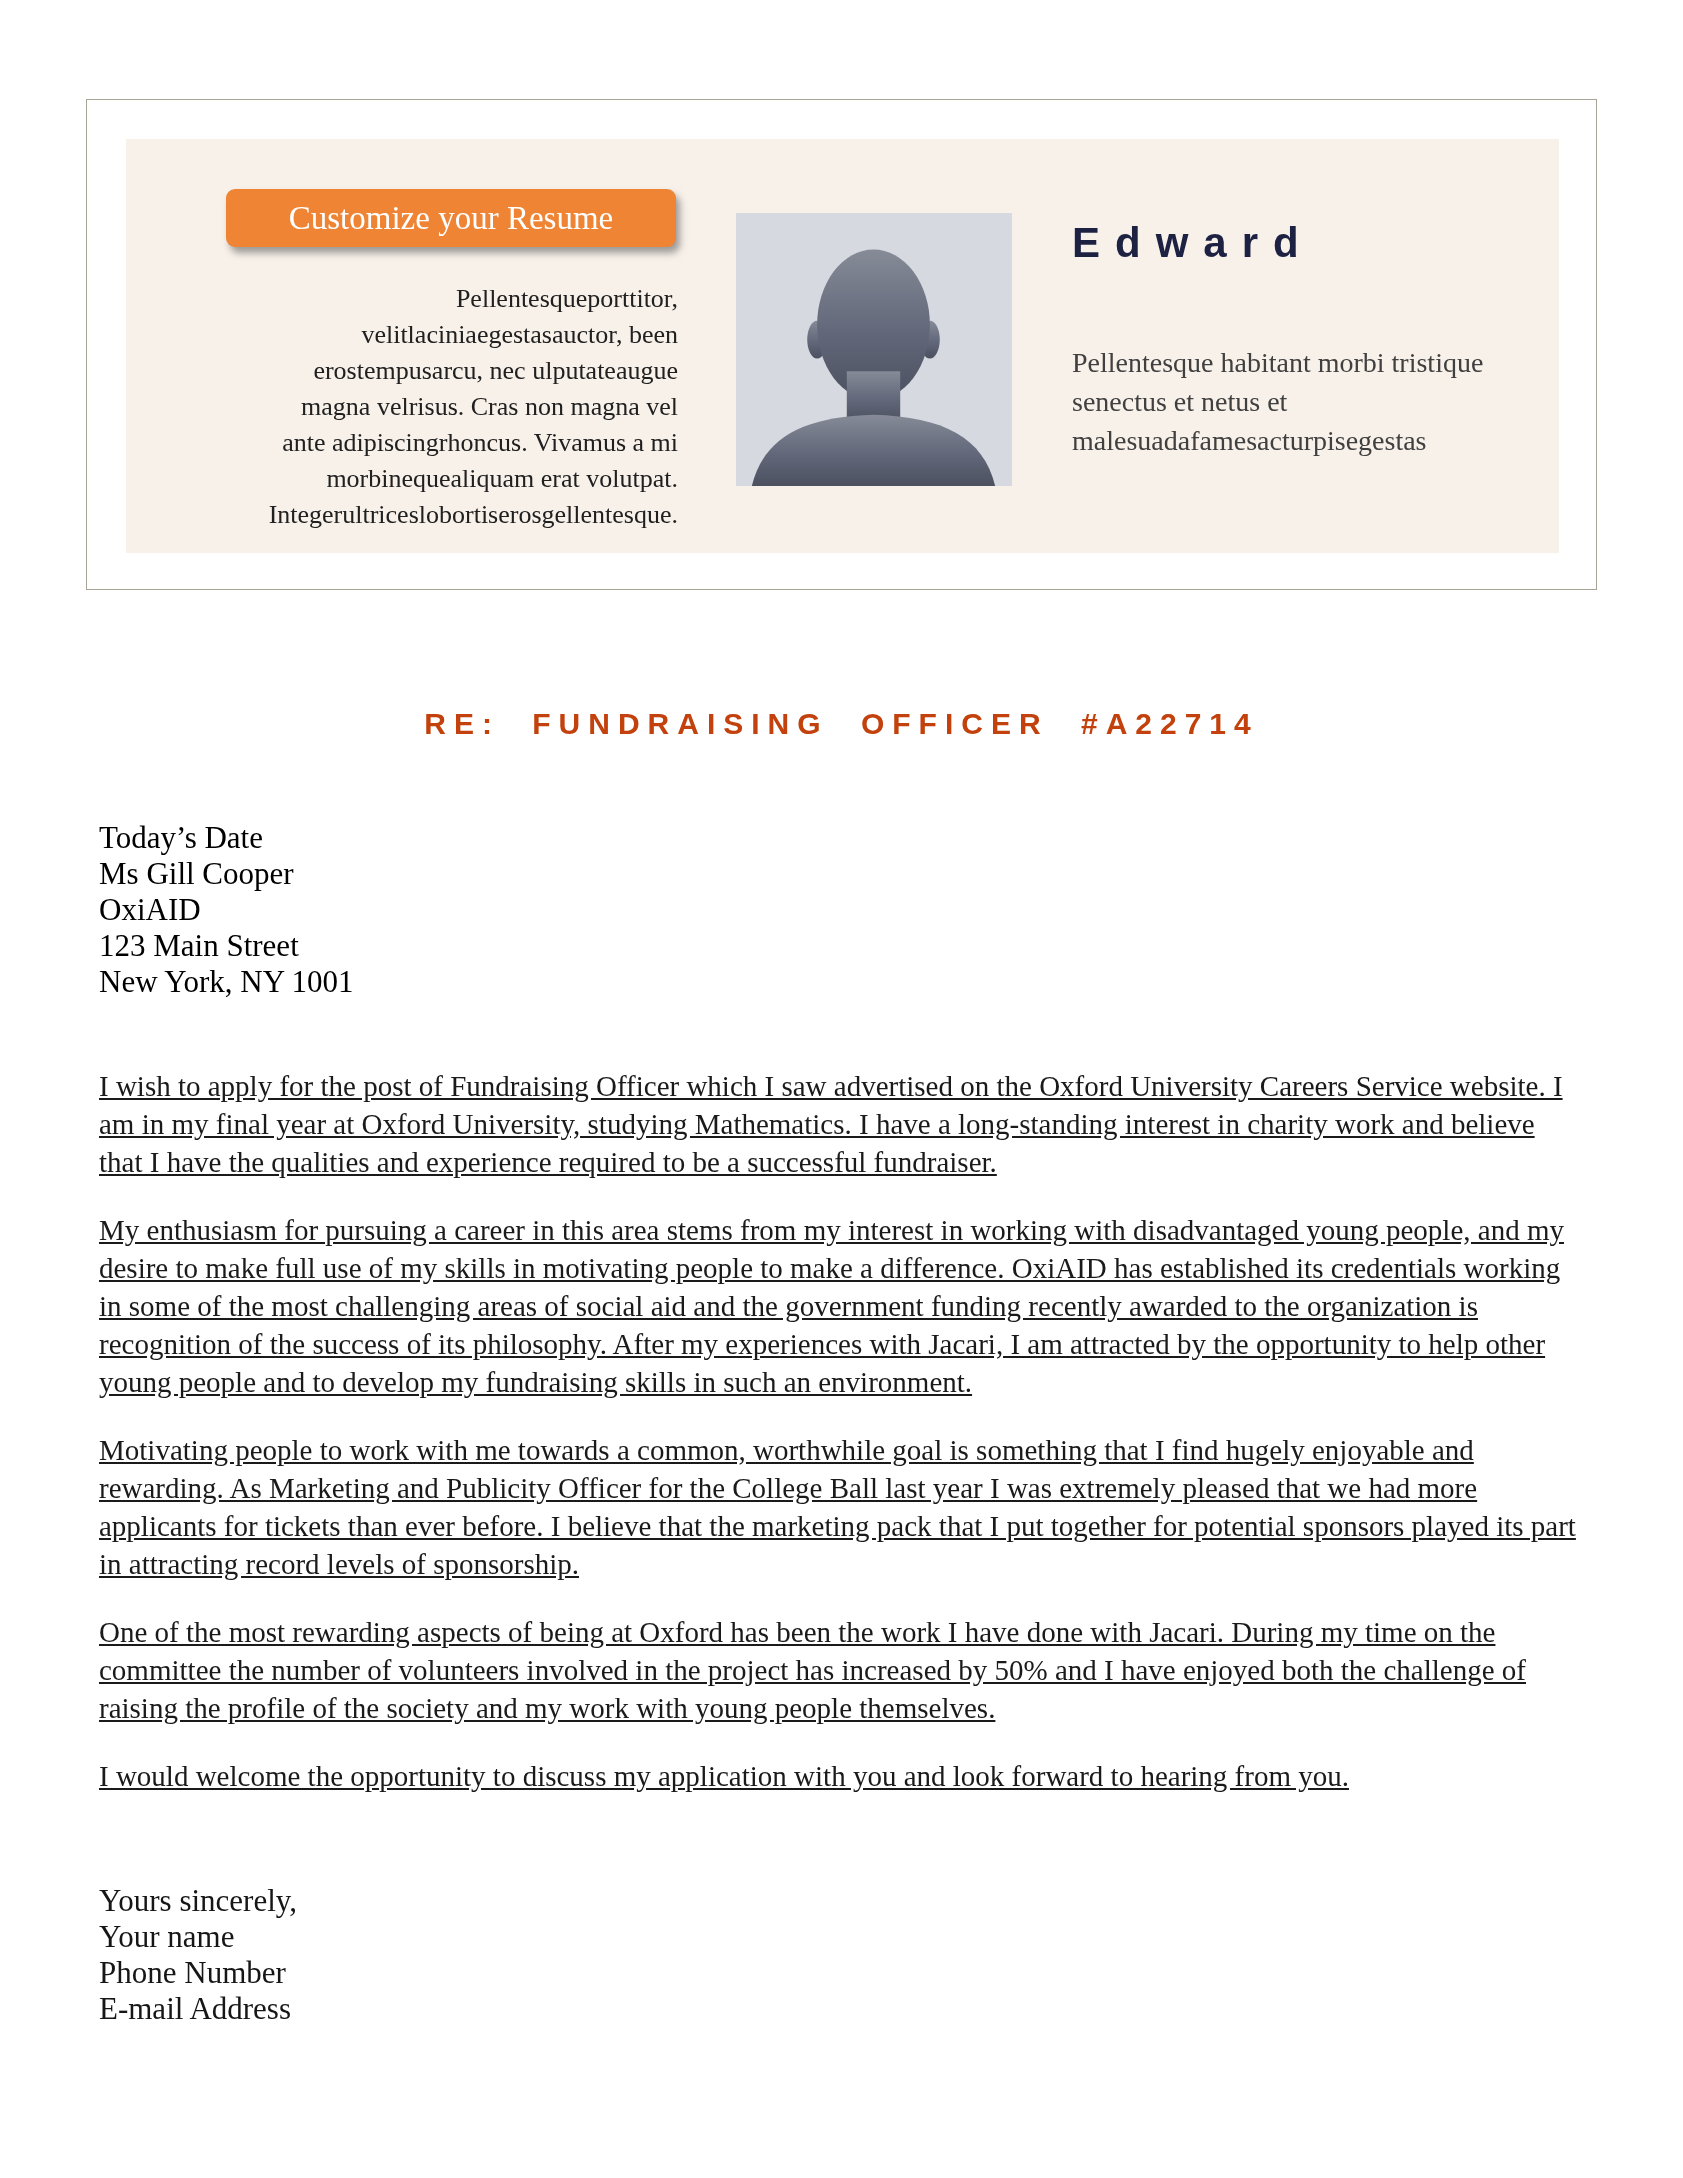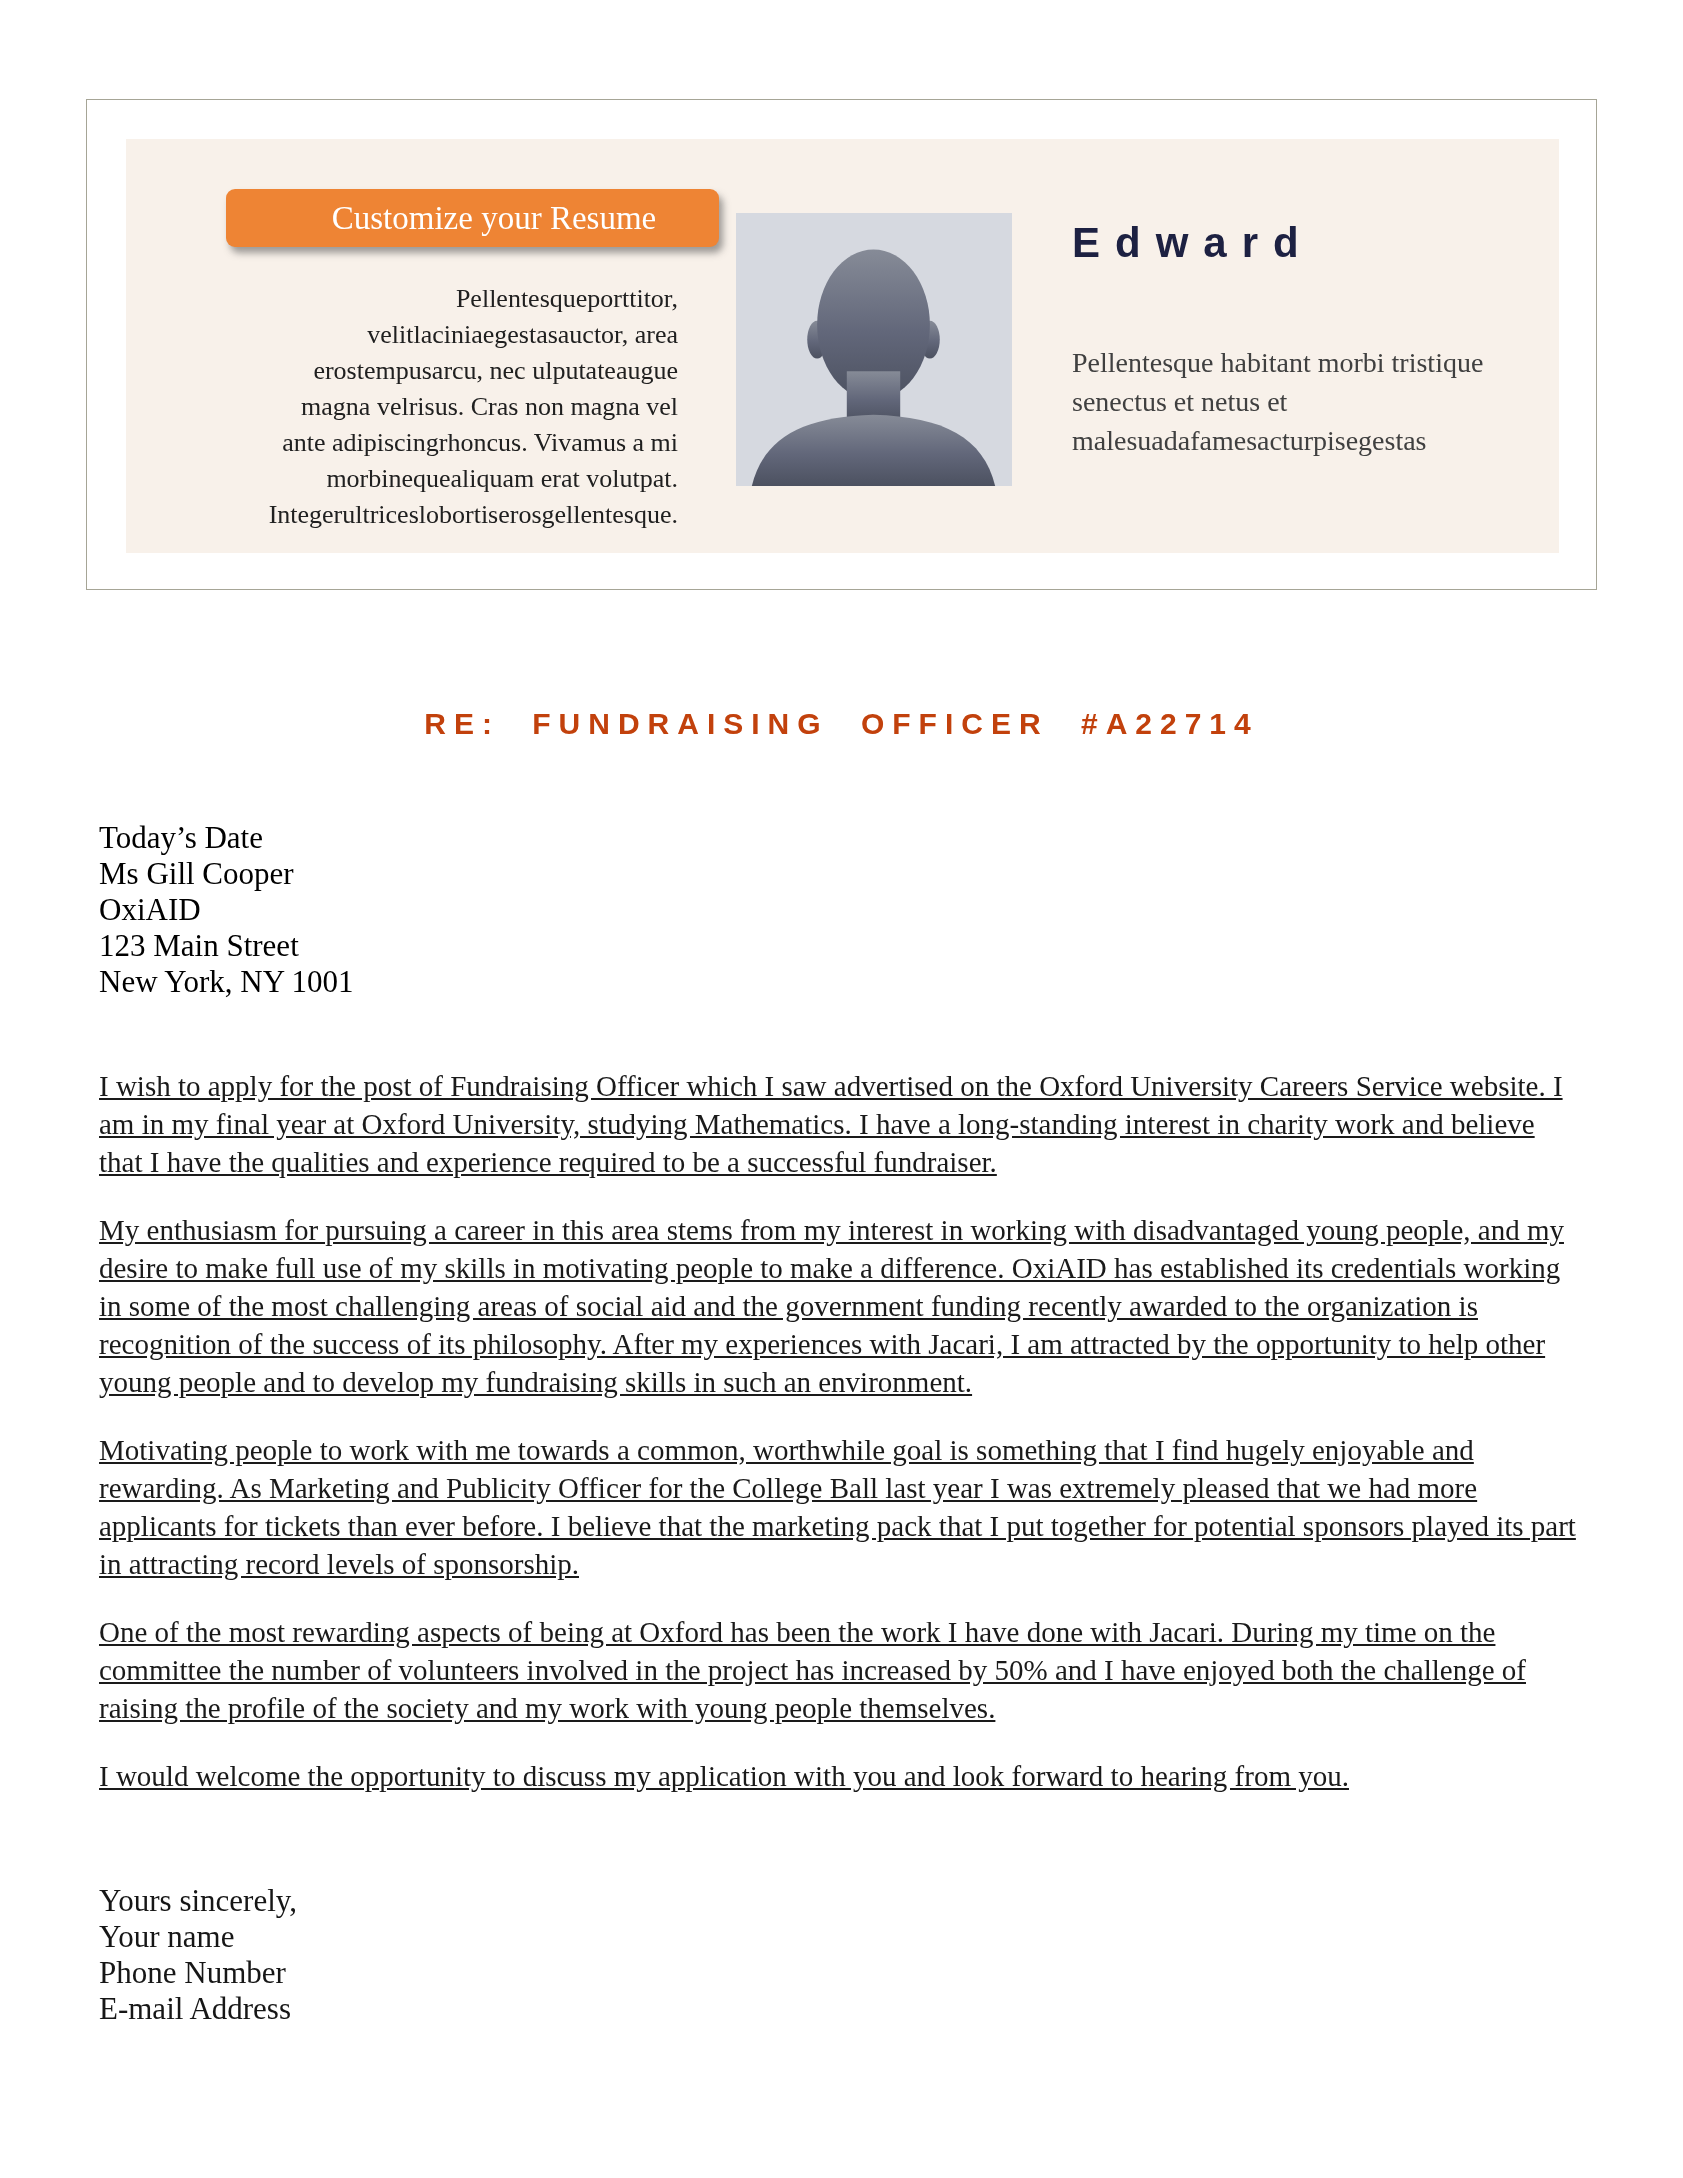--- a/index.html
+++ b/index.html
@@ -17,21 +17,21 @@
   }
   .panel{
     position:absolute;left:39px;top:39px;width:1433px;height:414px;
     background:#f8f1ea;
   }
   .btn{
     position:absolute;left:100px;top:50px;width:450px;height:58px;
     background:#ee8434;border-radius:9px;
     box-shadow:4px 6px 7px rgba(70,70,70,0.5);
     color:#ffffff;font-size:33px;line-height:58px;text-align:center;
-    font-family:"Liberation Serif", serif;cursor:pointer;padding-left:43px;
+    font-family:"Liberation Serif", serif;cursor:pointer;
   }
   .intro{
     position:absolute;left:57px;top:142px;width:495px;
     text-align:right;font-size:26px;line-height:36px;color:#202020;
   }
   .intro div{white-space:nowrap;}
   .avatar{
     position:absolute;left:610px;top:74px;width:276px;height:273px;
   }
   .avatar svg{display:block;}
@@ -70,21 +70,21 @@
 
 <div class="page">
 
   <div class="card">
     <div class="panel">
 
       <div class="btn">Customize your Resume</div>
 
       <div class="intro">
         <div>Pellentesqueporttitor,</div>
-        <div>velitlaciniaegestasauctor, area</div>
+        <div>velitlaciniaegestasauctor, been</div>
         <div>erostempusarcu, nec ulputateaugue</div>
         <div>magna velrisus. Cras non magna vel</div>
         <div>ante adipiscingrhoncus. Vivamus a mi</div>
         <div>morbinequealiquam erat volutpat.</div>
         <div>Integerultriceslobortiserosgellentesque.</div>
       </div>
 
       <div class="avatar">
         <span>
           <svg width="276" height="273" viewBox="0 0 279 276" xmlns="http://www.w3.org/2000/svg">

